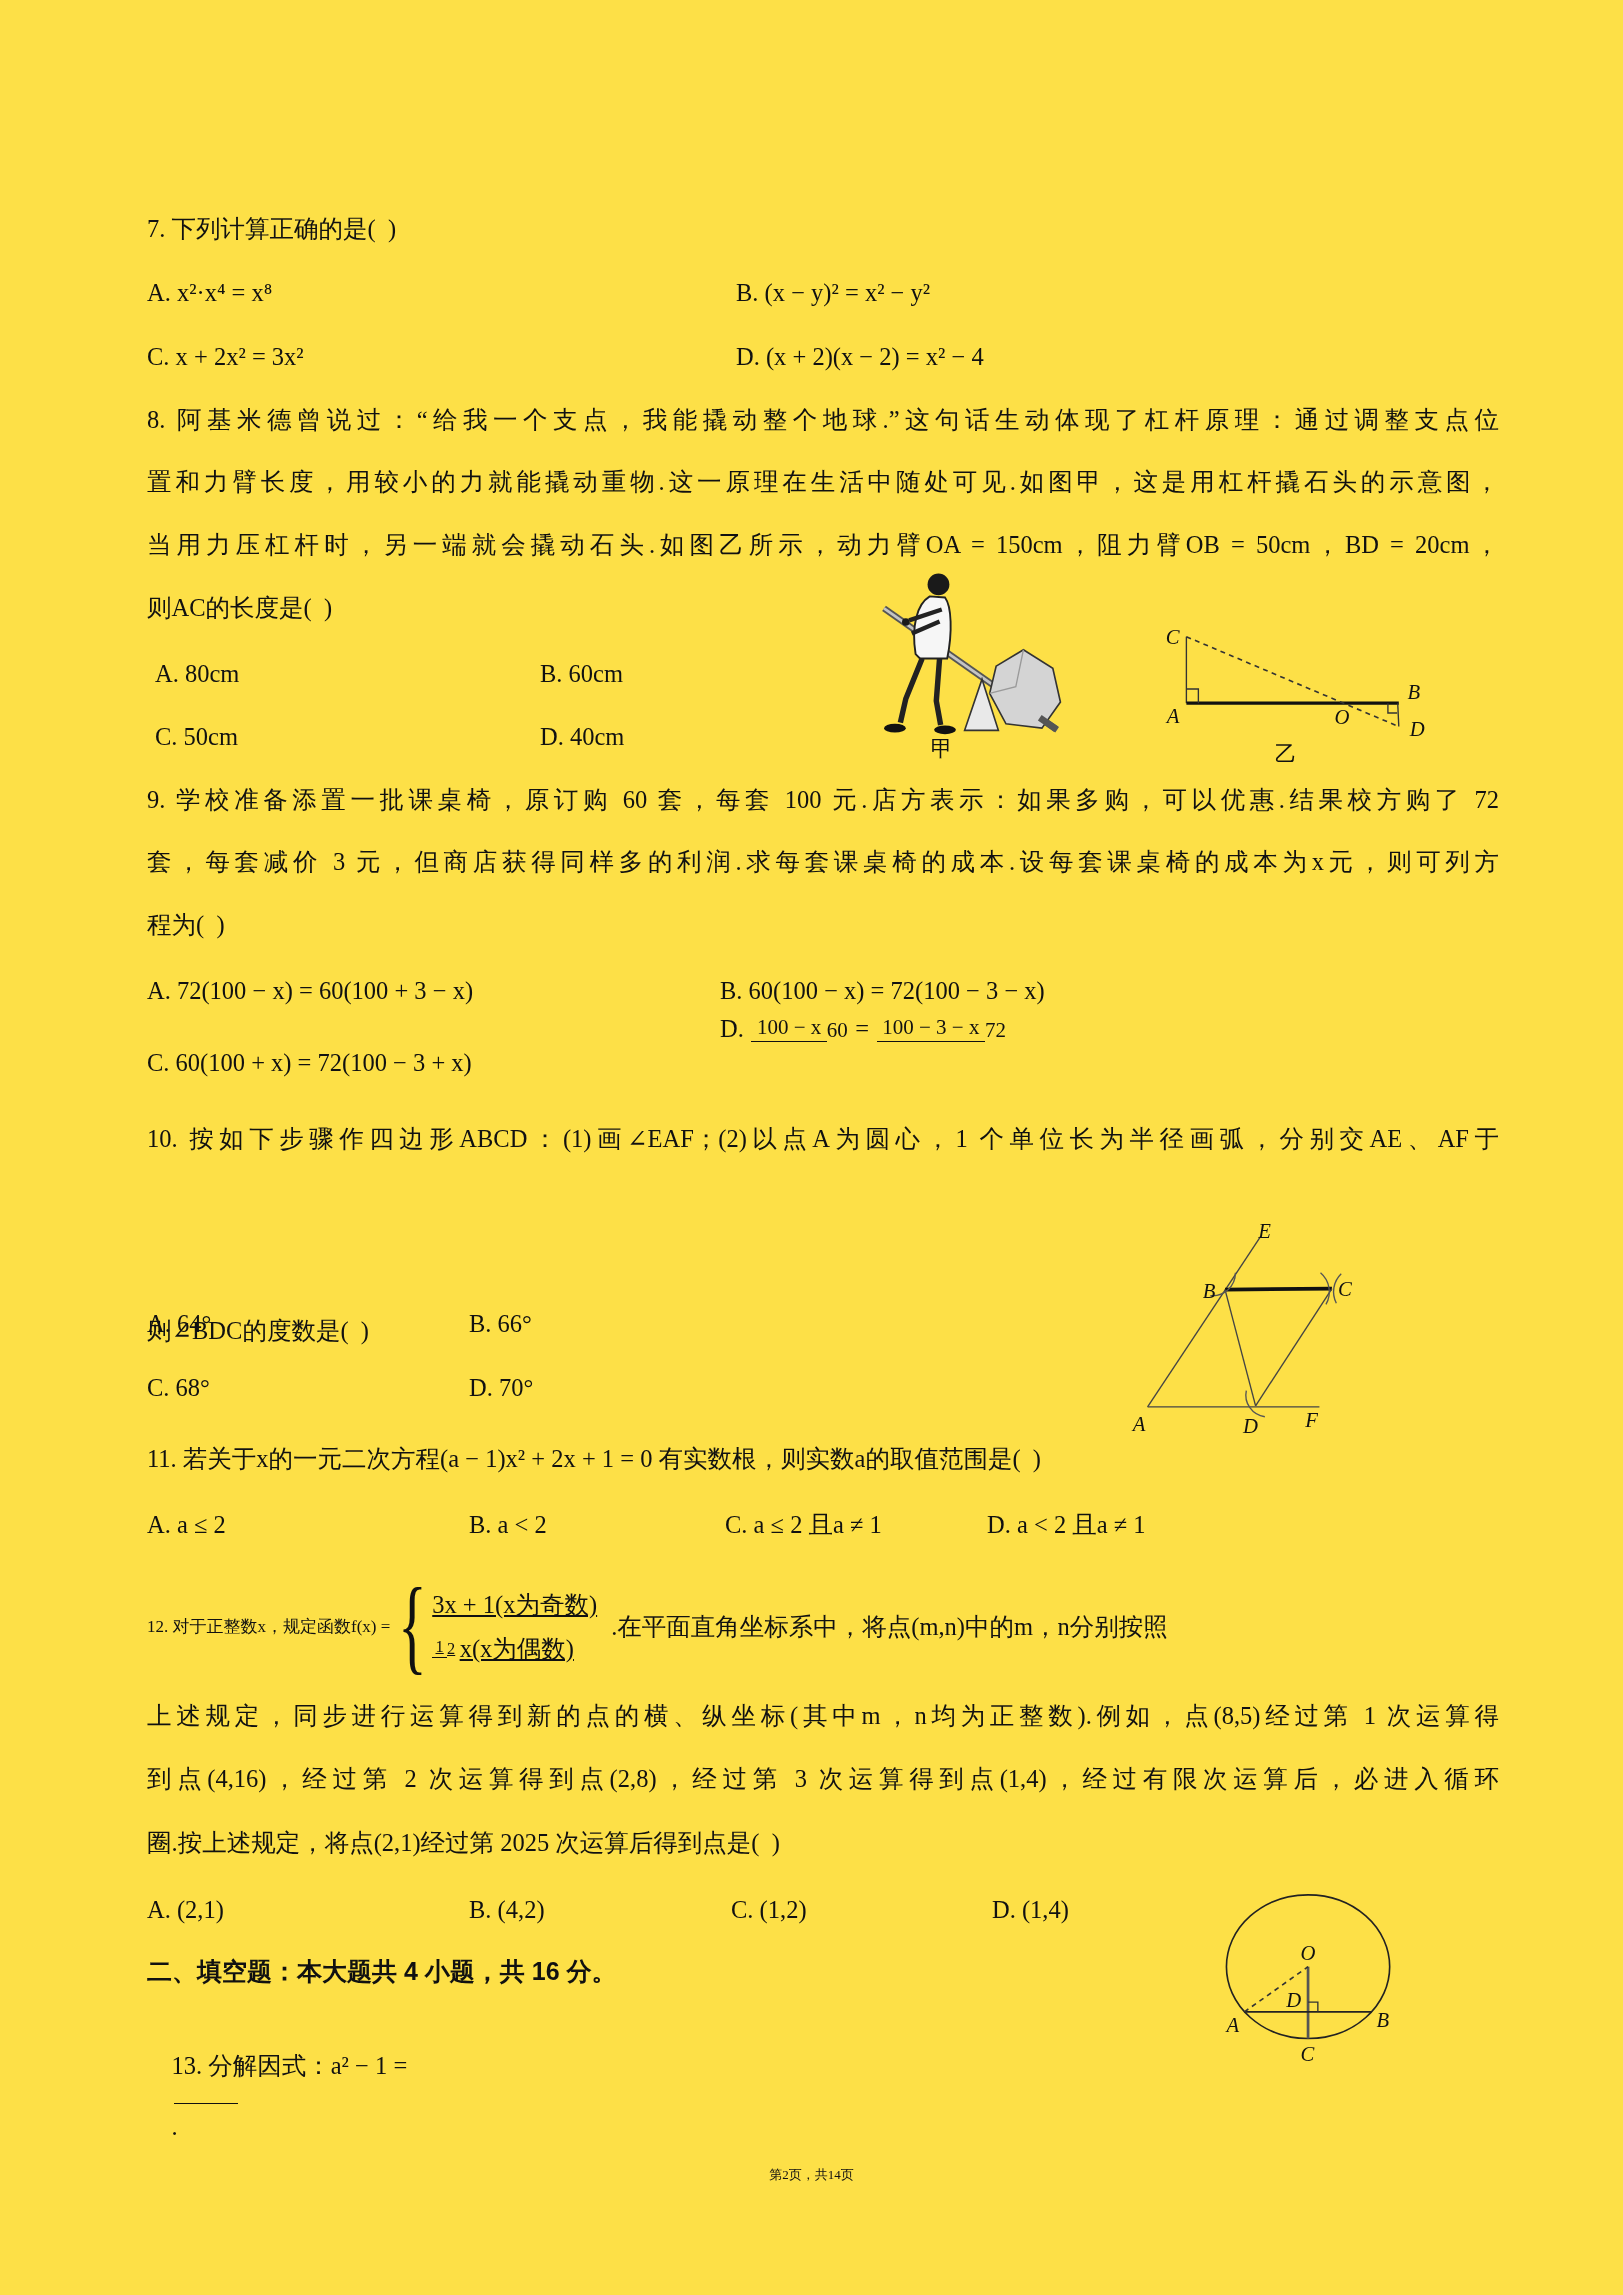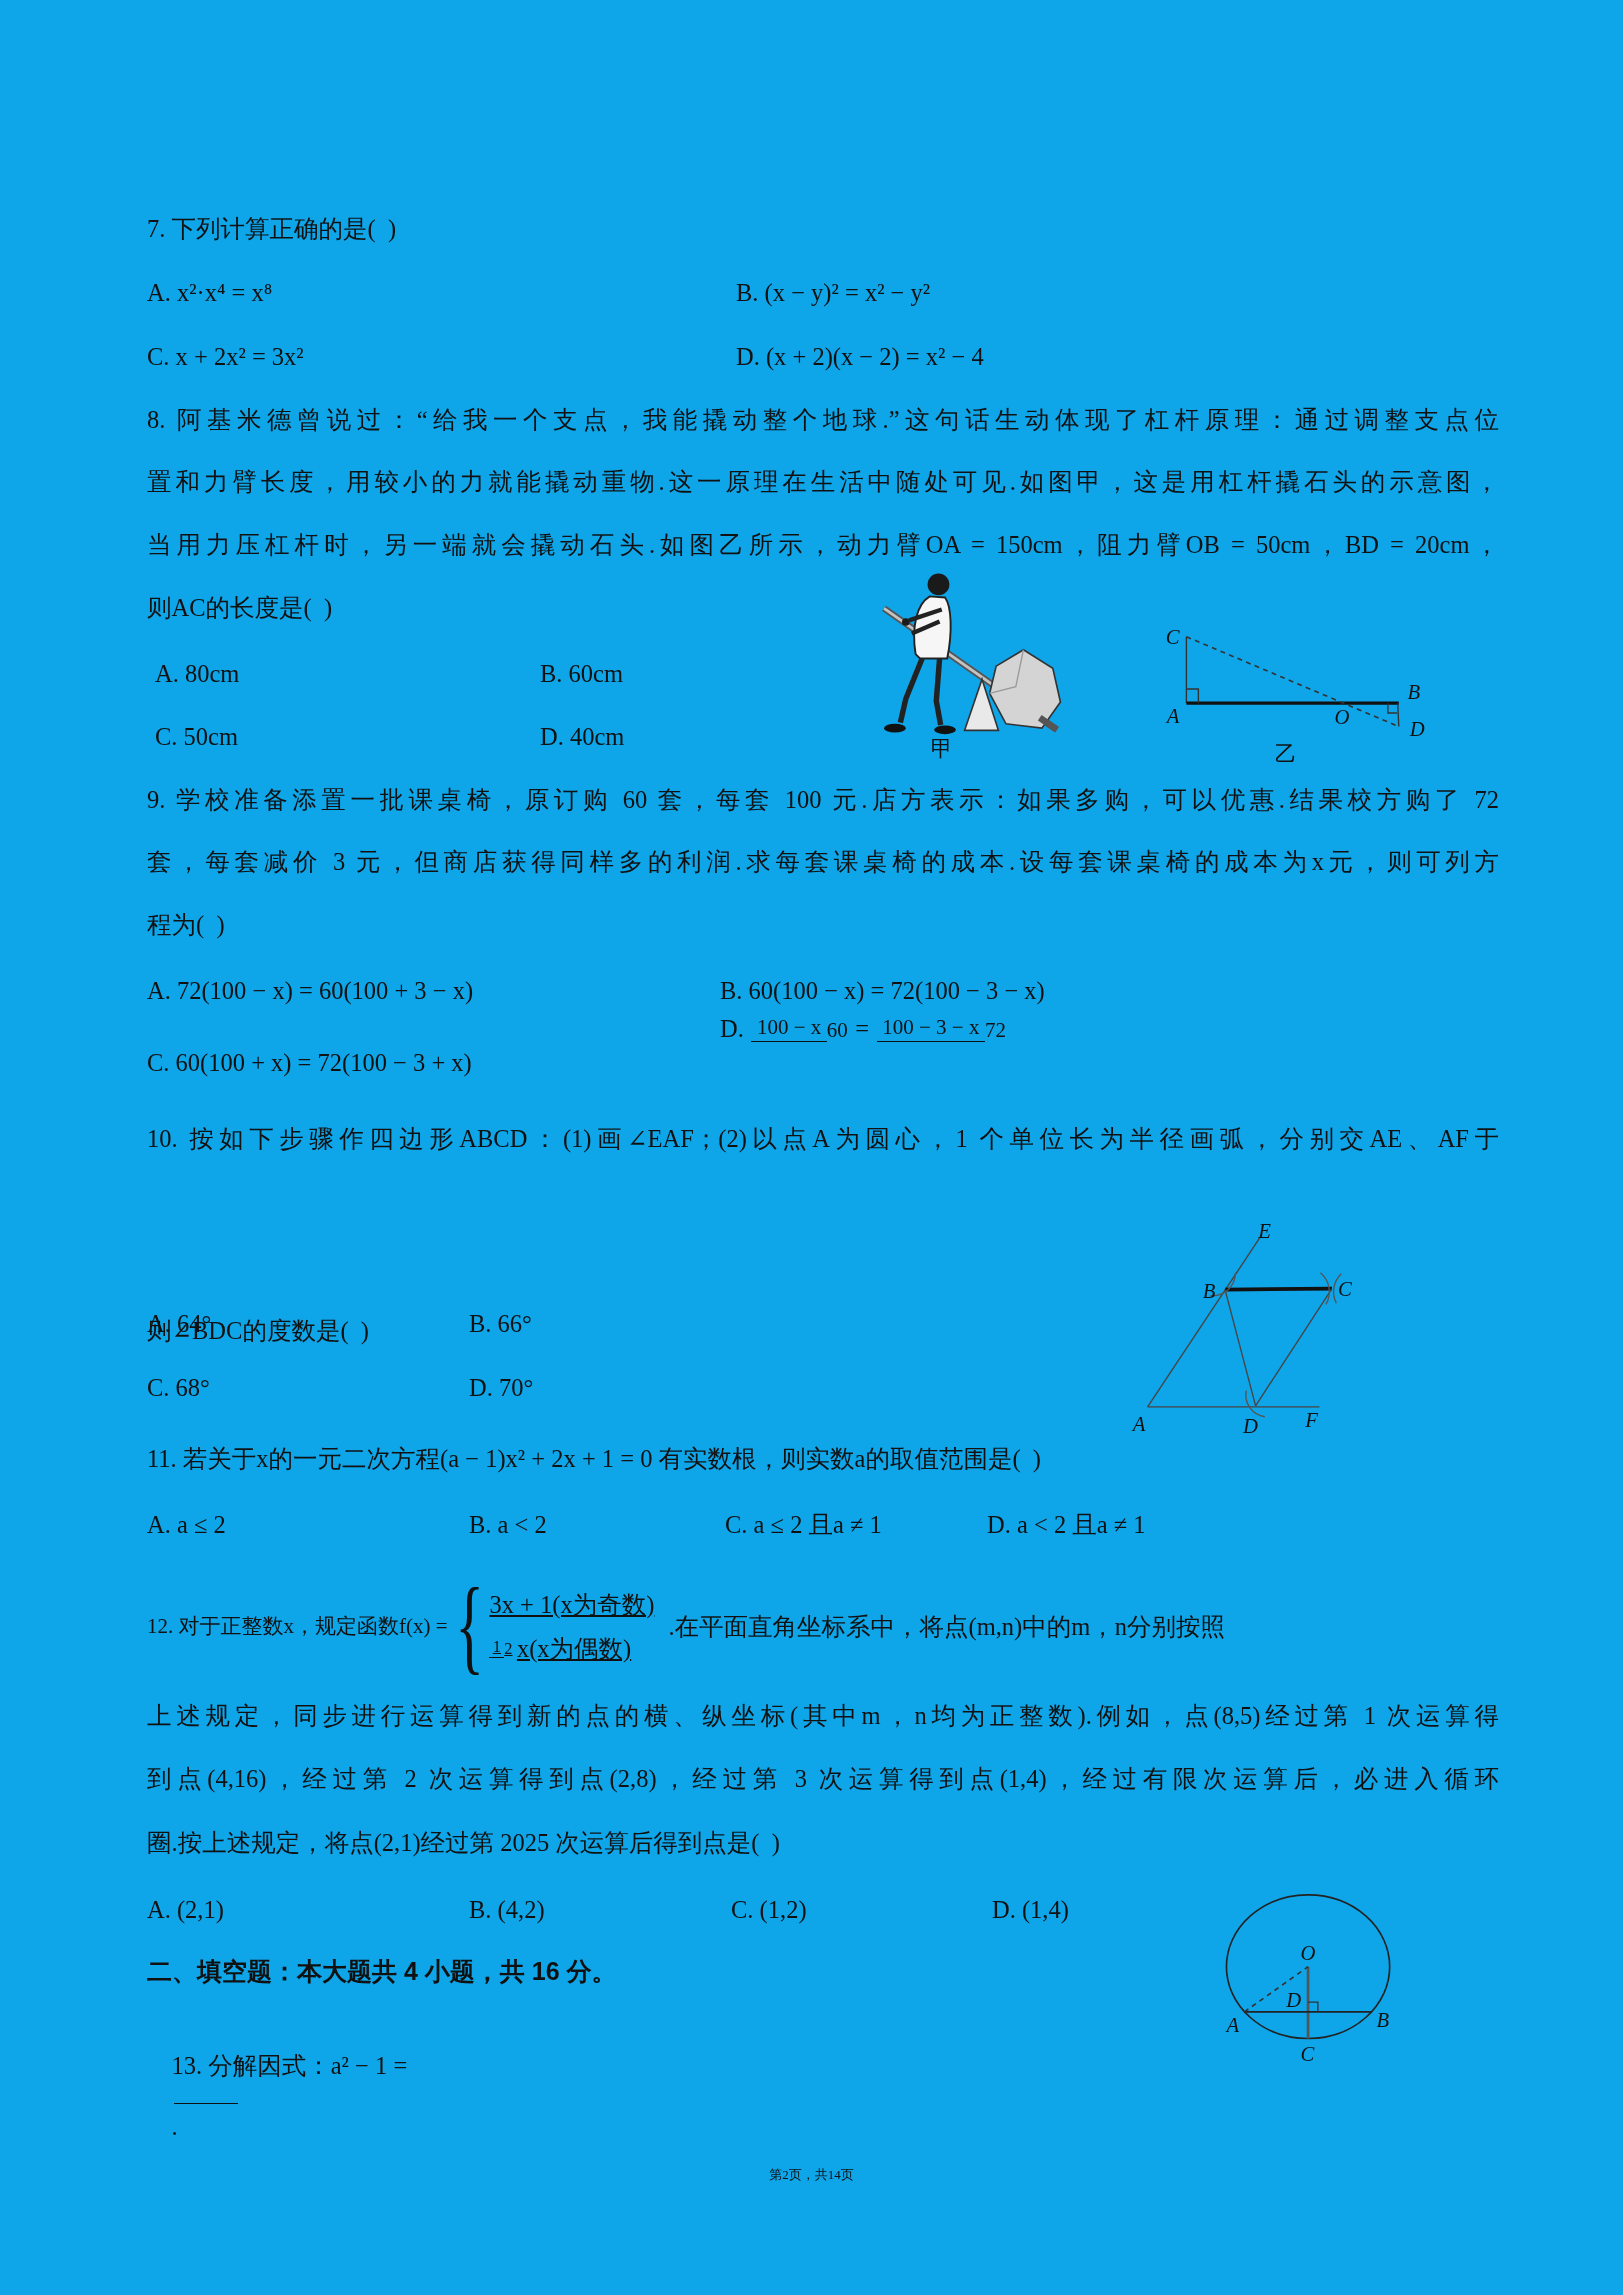--- a/index.html
+++ b/index.html
@@ -1,19 +1,19 @@
 <!DOCTYPE html>
 <html style="font-size:8.7px"><head>
 <meta charset="utf-8">
 <style>
   html,body{margin:0;padding:0;background:#888;}
   .page{
     position:relative;
     width:1623px;height:2295px;
-    background:#0ea5e9;
+    background:#fde047;
     font-family:"Liberation Serif","DejaVu Serif",serif;
     color:#111;
     overflow:hidden;
   }
   .t{
     position:absolute;
     font-size:24.5px;
     line-height:1.25;
     white-space:pre;
   }
@@ -23,21 +23,21 @@
     line-height:1.25;
     width:1352px;
     text-align:justify;
     text-align-last:justify;
   }
   .frac{display:inline-flex;flex-direction:row;align-items:center;font-size:21px;line-height:1.1;}
   .frac .num{border-bottom:1.6px solid #111;padding:0 5.5px 2.2px;}
   .frac .den{padding-top:2.2px;}
   .optd-row{position:absolute;display:flex;align-items:center;gap:7.6px;font-size:24.5px;}
   .q12-row{position:absolute;display:flex;align-items:center;}
-  .q12-row .prefix{font-size:21px;white-space:pre;}
+  .q12-row .prefix{font-size:17px;white-space:pre;}
   .brace{
     display:inline-block;font-size:60px;line-height:1;
     transform:scaleY(1.75);transform-origin:center;
     margin:0 5.5px 0 7.6px;font-weight:400;
   }
   .cases{display:flex;flex-direction:column;gap:11px;font-size:24.5px;text-decoration:underline;}
   .case2{display:flex;align-items:center;gap:4.4px;}
   .case2 .frac{font-size:16.4px;}
   .case2 .frac .num{padding:0 3.3px 1.1px;border-bottom:1.4px solid #111;}
   .suffix{font-size:24.5px;margin-left:14px;white-space:pre;}

